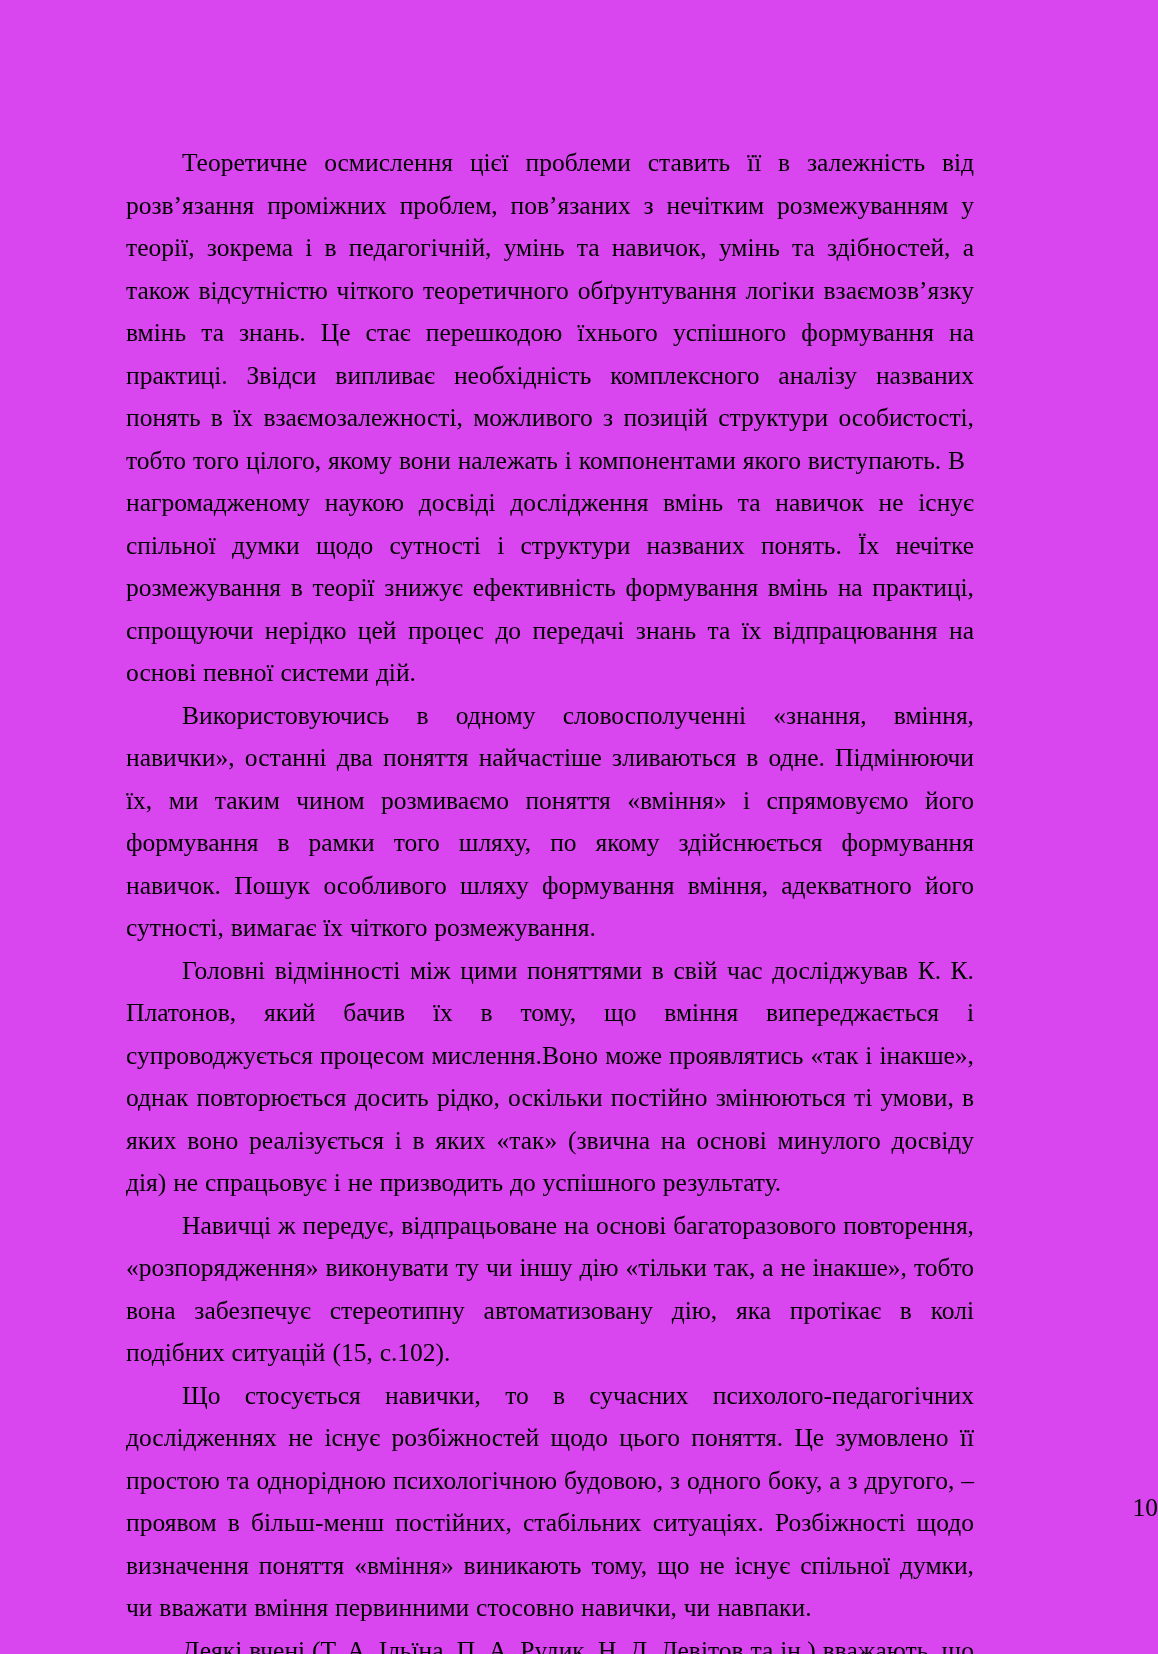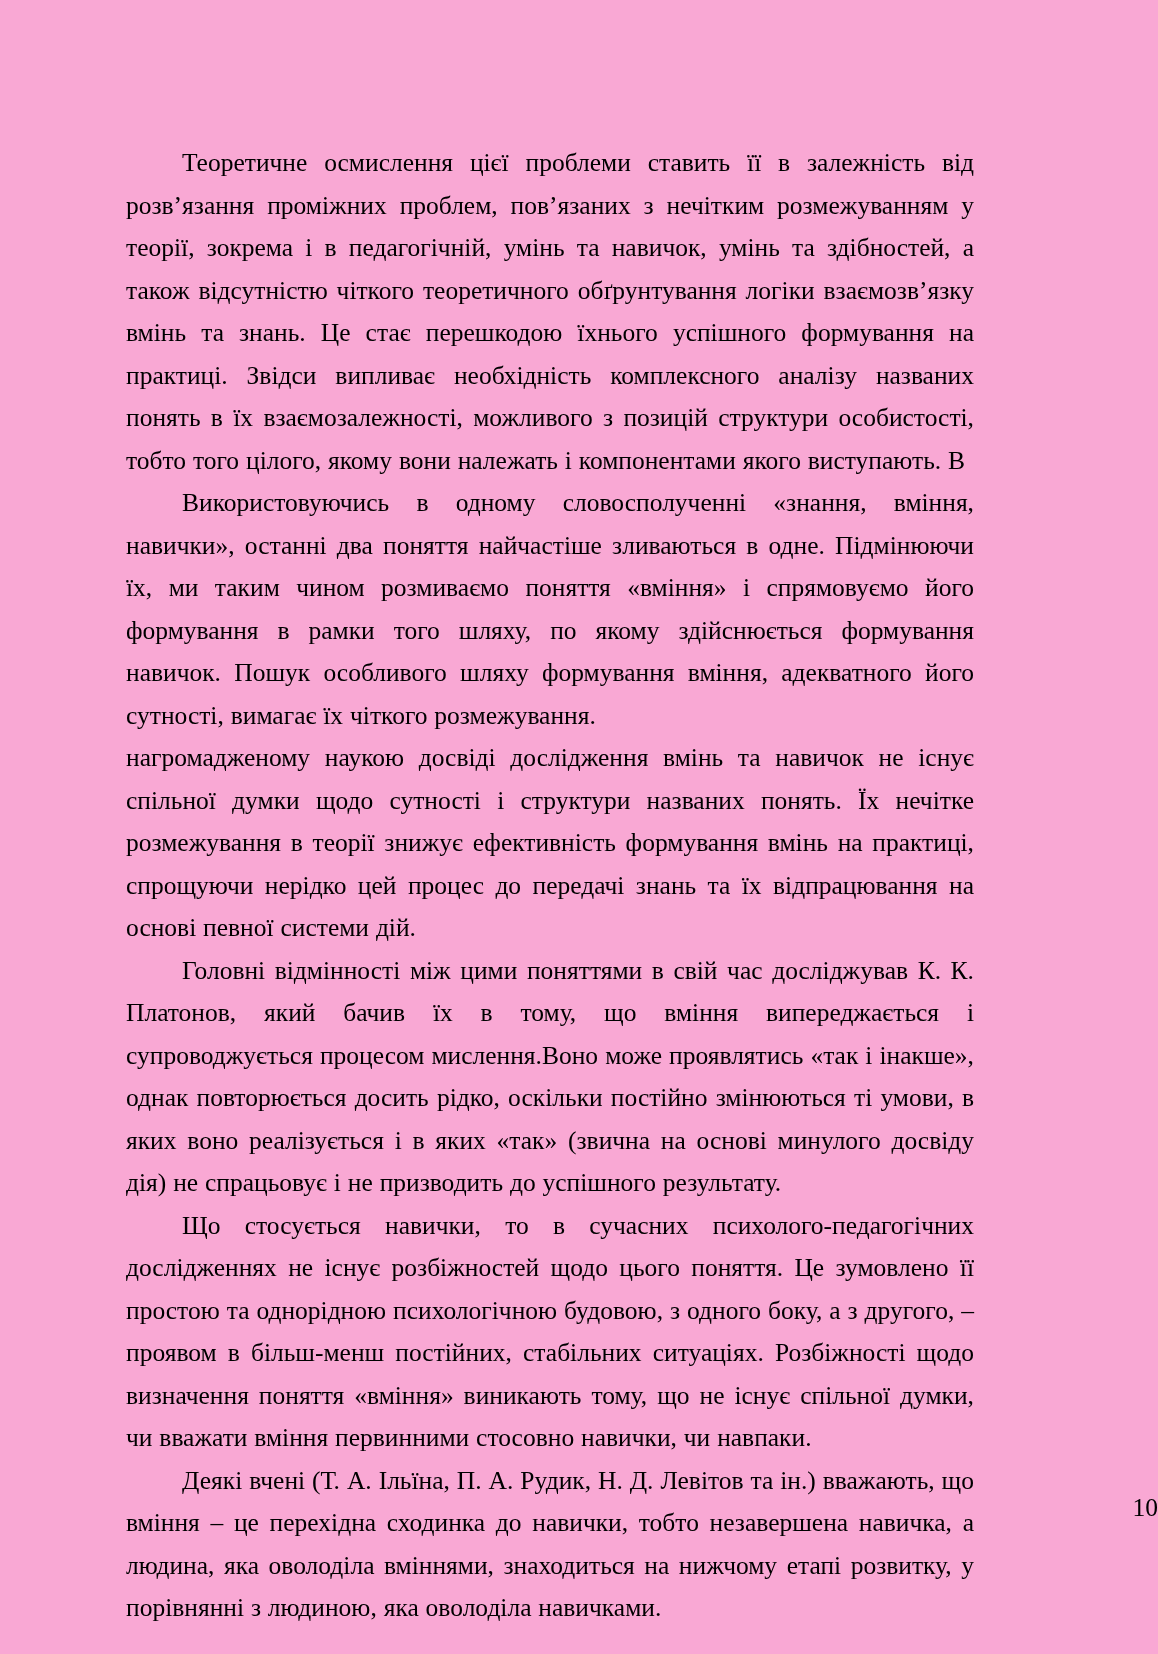--- a/index.html
+++ b/index.html
@@ -14,21 +14,21 @@
     color: #000000;
     position: relative;
     overflow: hidden;
   }
   .page {
     position: absolute;
     left: 0;
     top: 0;
     width: 1158px;
     height: 1654px;
-    background: #f9a8d4;
+    background: #d946ef;
   }
   .text-body {
     position: absolute;
     left: 126px;
     top: 142px;
     width: 848px;
   }
   p.para {
     margin: 0;
     padding: 0;
@@ -57,26 +57,27 @@
 </style>
 </head>
 <body>
 
 <div class="page">
 
   <div class="text-body">
 
     <p class="para">Теоретичне осмислення цієї проблеми ставить її в залежність від розв’язання проміжних проблем, пов’язаних з нечітким розмежуванням у теорії, зокрема і в педагогічній, умінь та навичок, умінь та здібностей, а також відсутністю чіткого теоретичного обґрунтування логіки взаємозв’язку вмінь та знань. Це стає перешкодою їхнього успішного формування на практиці. Звідси випливає необхідність комплексного аналізу названих понять в їх взаємозалежності, можливого з позицій структури особистості, тобто того цілого, якому вони належать і компонентами якого виступають. В</p>
 
+    <p class="para no-indent">нагромадженому наукою досвіді дослідження вмінь та навичок не існує спільної думки щодо сутності і структури названих понять. Їх нечітке розмежування в теорії знижує ефективність формування вмінь на практиці, спрощуючи нерідко цей процес до передачі знань та їх відпрацювання на основі певної системи дій.</p>
+
     <p class="para">Використовуючись в одному словосполученні «знання, вміння, навички», останні два поняття найчастіше зливаються в одне. Підмінюючи їх, ми таким чином розмиваємо поняття «вміння» і спрямовуємо його формування в рамки того шляху, по якому здійснюється формування навичок. Пошук особливого шляху формування вміння, адекватного його сутності, вимагає їх чіткого розмежування.</p>
-
-    <p class="para no-indent">нагромадженому наукою досвіді дослідження вмінь та навичок не існує спільної думки щодо сутності і структури названих понять. Їх нечітке розмежування в теорії знижує ефективність формування вмінь на практиці, спрощуючи нерідко цей процес до передачі знань та їх відпрацювання на основі певної системи дій.</p>
 
     <p class="para">Головні відмінності між цими поняттями в свій час досліджував К. К. Платонов, який бачив їх в тому, що вміння випереджається і супроводжується процесом мислення.Воно може проявлятись «так і інакше», однак повторюється досить рідко, оскільки постійно змінюються ті умови, в яких воно реалізується і в яких «так» (звична на основі минулого досвіду дія) не спрацьовує і не призводить до успішного результату.</p>
 
+    <p class="para">Навичці ж передує, відпрацьоване на основі багаторазового повторення, «розпорядження» виконувати ту чи іншу дію «тільки так, а не інакше», тобто вона забезпечує стереотипну автоматизовану дію, яка протікає в колі подібних ситуацій (15, с.102).</p>
 
     <p class="para">Що стосується навички, то в сучасних психолого-педагогічних дослідженнях не існує розбіжностей щодо цього поняття. Це зумовлено її простою та однорідною психологічною будовою, з одного боку, а з другого, – проявом в більш-менш постійних, стабільних ситуаціях. Розбіжності щодо визначення поняття «вміння» виникають тому, що не існує спільної думки, чи вважати вміння первинними стосовно навички, чи навпаки.</p>
 
     <p class="para">Деякі вчені (Т. А. Ільїна, П. А. Рудик, Н. Д. Левітов та ін.) вважають, що вміння – це перехідна сходинка до навички, тобто незавершена навичка, а людина, яка оволоділа вміннями, знаходиться на нижчому етапі розвитку, у порівнянні з людиною, яка оволоділа навичками.</p>
 
   </div>
 
   <div class="page-number">10</div>
 
 </div>

